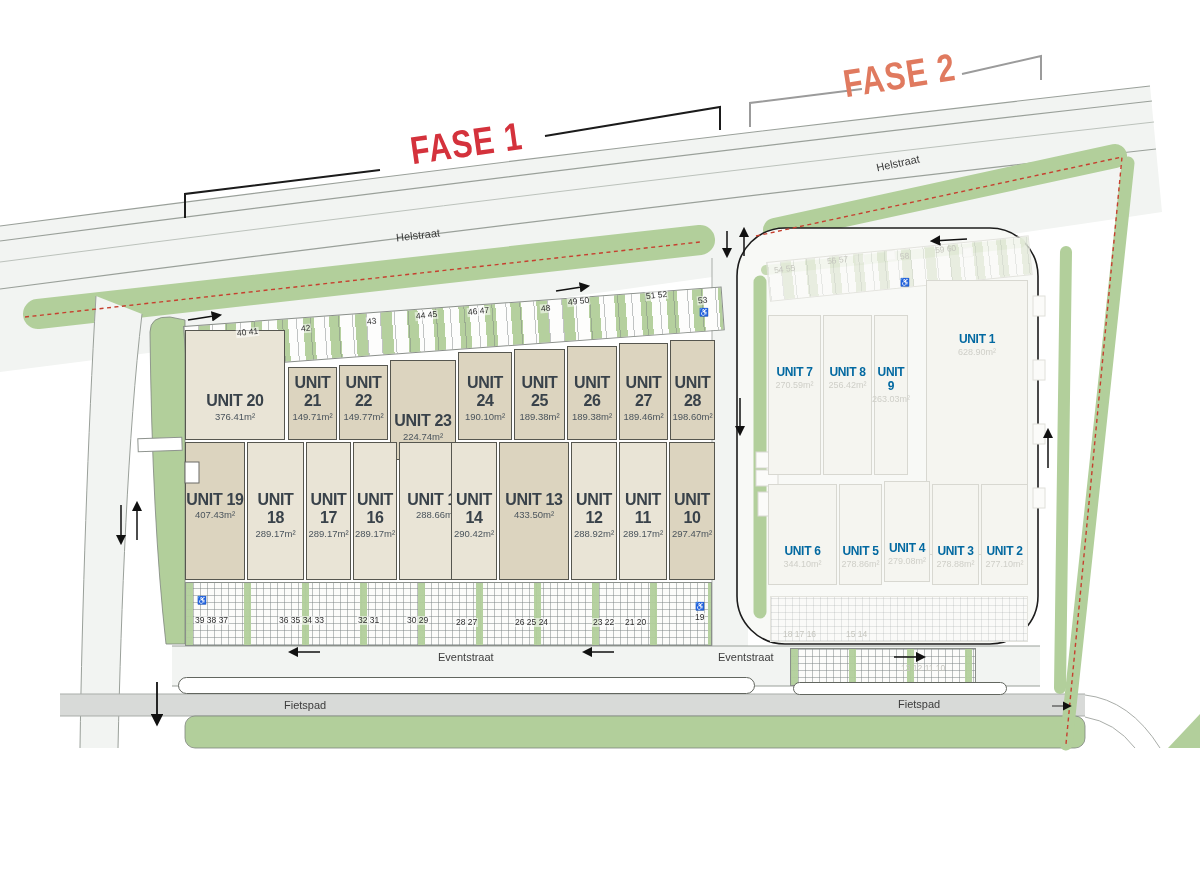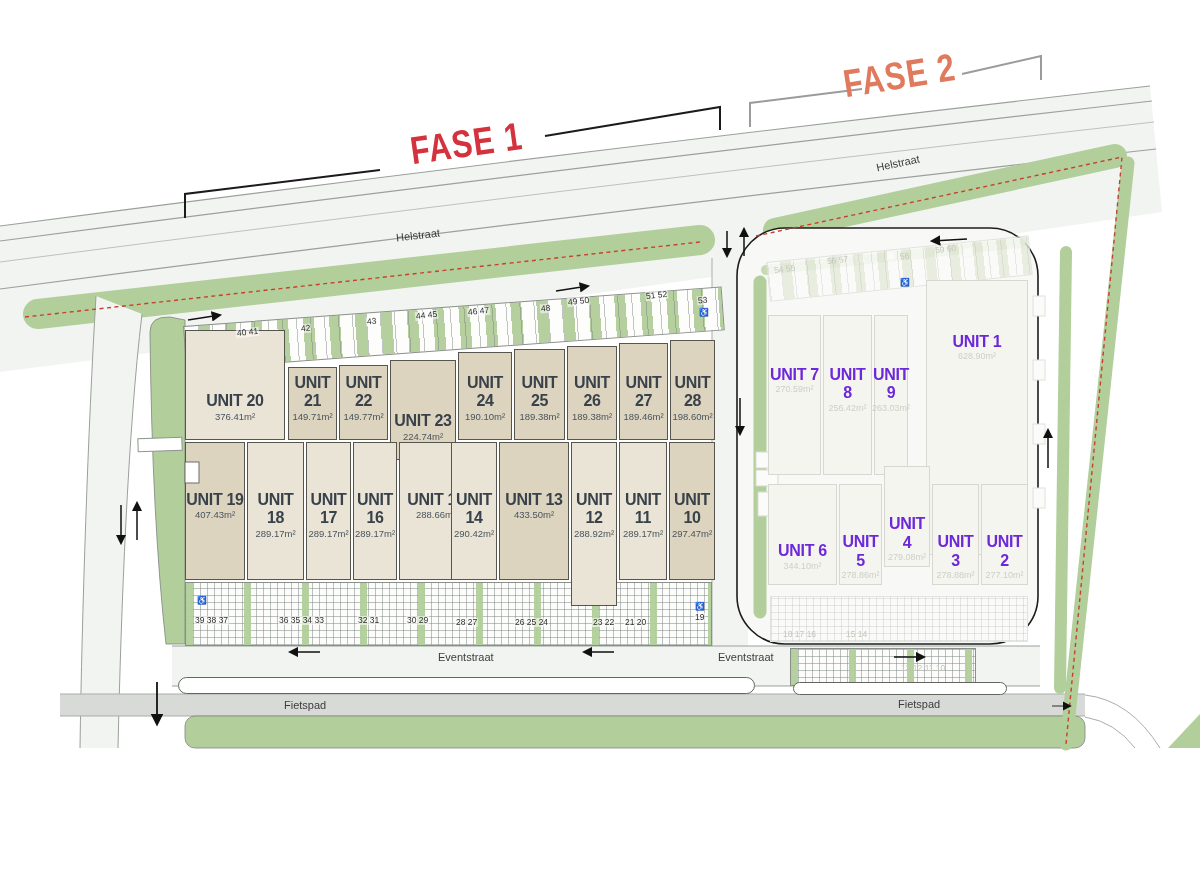--- a/index.html
+++ b/index.html
@@ -28,21 +28,21 @@
     border:1px solid #e3e3dd;}
   .pill{position:absolute;z-index:2;background:#fff;border:1.2px solid #62665f;border-radius:9px;box-sizing:border-box;}
   .unit{position:absolute;border:1px solid #56564f;box-sizing:border-box;display:flex;flex-direction:column;
         align-items:center;z-index:3;text-align:center;}
   .unit .nm{font-weight:bold;font-size:16px;letter-spacing:-0.3px;color:#39424a;line-height:1.15;}
   .unit .ar{font-size:9.5px;color:#4a545c;line-height:1.3;}
   .dark{background:#dcd4bf;} .light{background:#e9e4d6;}
   .top-u{justify-content:flex-end;padding-bottom:16px;}
   .bot-u{justify-content:flex-start;padding-top:48px;}
   .f2{border:1px solid #d8d8d1;background:#f5f5f0;}
-  .f2 .nm{color:#6d28d9;font-size:16px;} .f2 .ar{color:#cfcfc8;font-size:9px;}
+  .f2 .nm{color:#0369a1;font-size:12px;} .f2 .ar{color:#cfcfc8;font-size:9px;}
   .f2top{justify-content:flex-start;padding-top:50px;}
   .f2bot{justify-content:center;padding-top:46px;margin-top:7px;}
   .lbl{position:absolute;white-space:nowrap;z-index:5;line-height:1;}
   .street{font-size:11px;color:#3c3c3c;}
   .phase{font-size:31px;font-weight:bold;letter-spacing:1px;}
   .pnum{font-size:8.5px;color:#2e2e2e;background:rgba(255,255,255,.55);padding:0 1px;}
   .pnum.fad{color:#c6c6bf;background:none;}
   .wc{font-size:8px;color:#4a4a4a;background:none;}
   .wc.fad{color:#cfcfc9;}
 </style>
@@ -170,21 +170,21 @@
     <span class="ar">288.66m²</span>
   </div>
   <div class="unit light bot-u" style="left:451px;top:442px;width:46px;height:138px;">
     <span class="nm">UNIT 14</span>
     <span class="ar">290.42m²</span>
   </div>
   <div class="unit dark bot-u" style="left:499px;top:442px;width:70px;height:138px;">
     <span class="nm">UNIT 13</span>
     <span class="ar">433.50m²</span>
   </div>
-  <div class="unit light bot-u" style="left:571px;top:442px;width:46px;height:164px;">
+  <div class="unit light bot-u" style="left:571px;top:442px;width:46px;height:138px;">
     <span class="nm">UNIT 12</span>
     <span class="ar">288.92m²</span>
   </div>
   <div class="unit light bot-u" style="left:619px;top:442px;width:48px;height:138px;">
     <span class="nm">UNIT 11</span>
     <span class="ar">289.17m²</span>
   </div>
   <div class="unit dark bot-u" style="left:669px;top:442px;width:46px;height:138px;">
     <span class="nm">UNIT 10</span>
     <span class="ar">297.47m²</span>
@@ -207,21 +207,21 @@
     <span class="ar">628.90m²</span>
   </div>
   <div class="unit f2 f2bot" style="left:768px;top:477px;width:69px;height:101px;">
     <span class="nm">UNIT 6</span>
     <span class="ar">344.10m²</span>
   </div>
   <div class="unit f2 f2bot" style="left:839px;top:477px;width:43px;height:101px;">
     <span class="nm">UNIT 5</span>
     <span class="ar">278.86m²</span>
   </div>
-  <div class="unit f2 f2bot" style="left:884px;top:459px;width:46px;height:101px;">
+  <div class="unit f2 f2bot" style="left:884px;top:474px;width:46px;height:101px;">
     <span class="nm">UNIT 4</span>
     <span class="ar">279.08m²</span>
   </div>
   <div class="unit f2 f2bot" style="left:932px;top:477px;width:47px;height:101px;">
     <span class="nm">UNIT 3</span>
     <span class="ar">278.88m²</span>
   </div>
   <div class="unit f2 f2bot" style="left:981px;top:477px;width:47px;height:101px;">
     <span class="nm">UNIT 2</span>
     <span class="ar">277.10m²</span>

